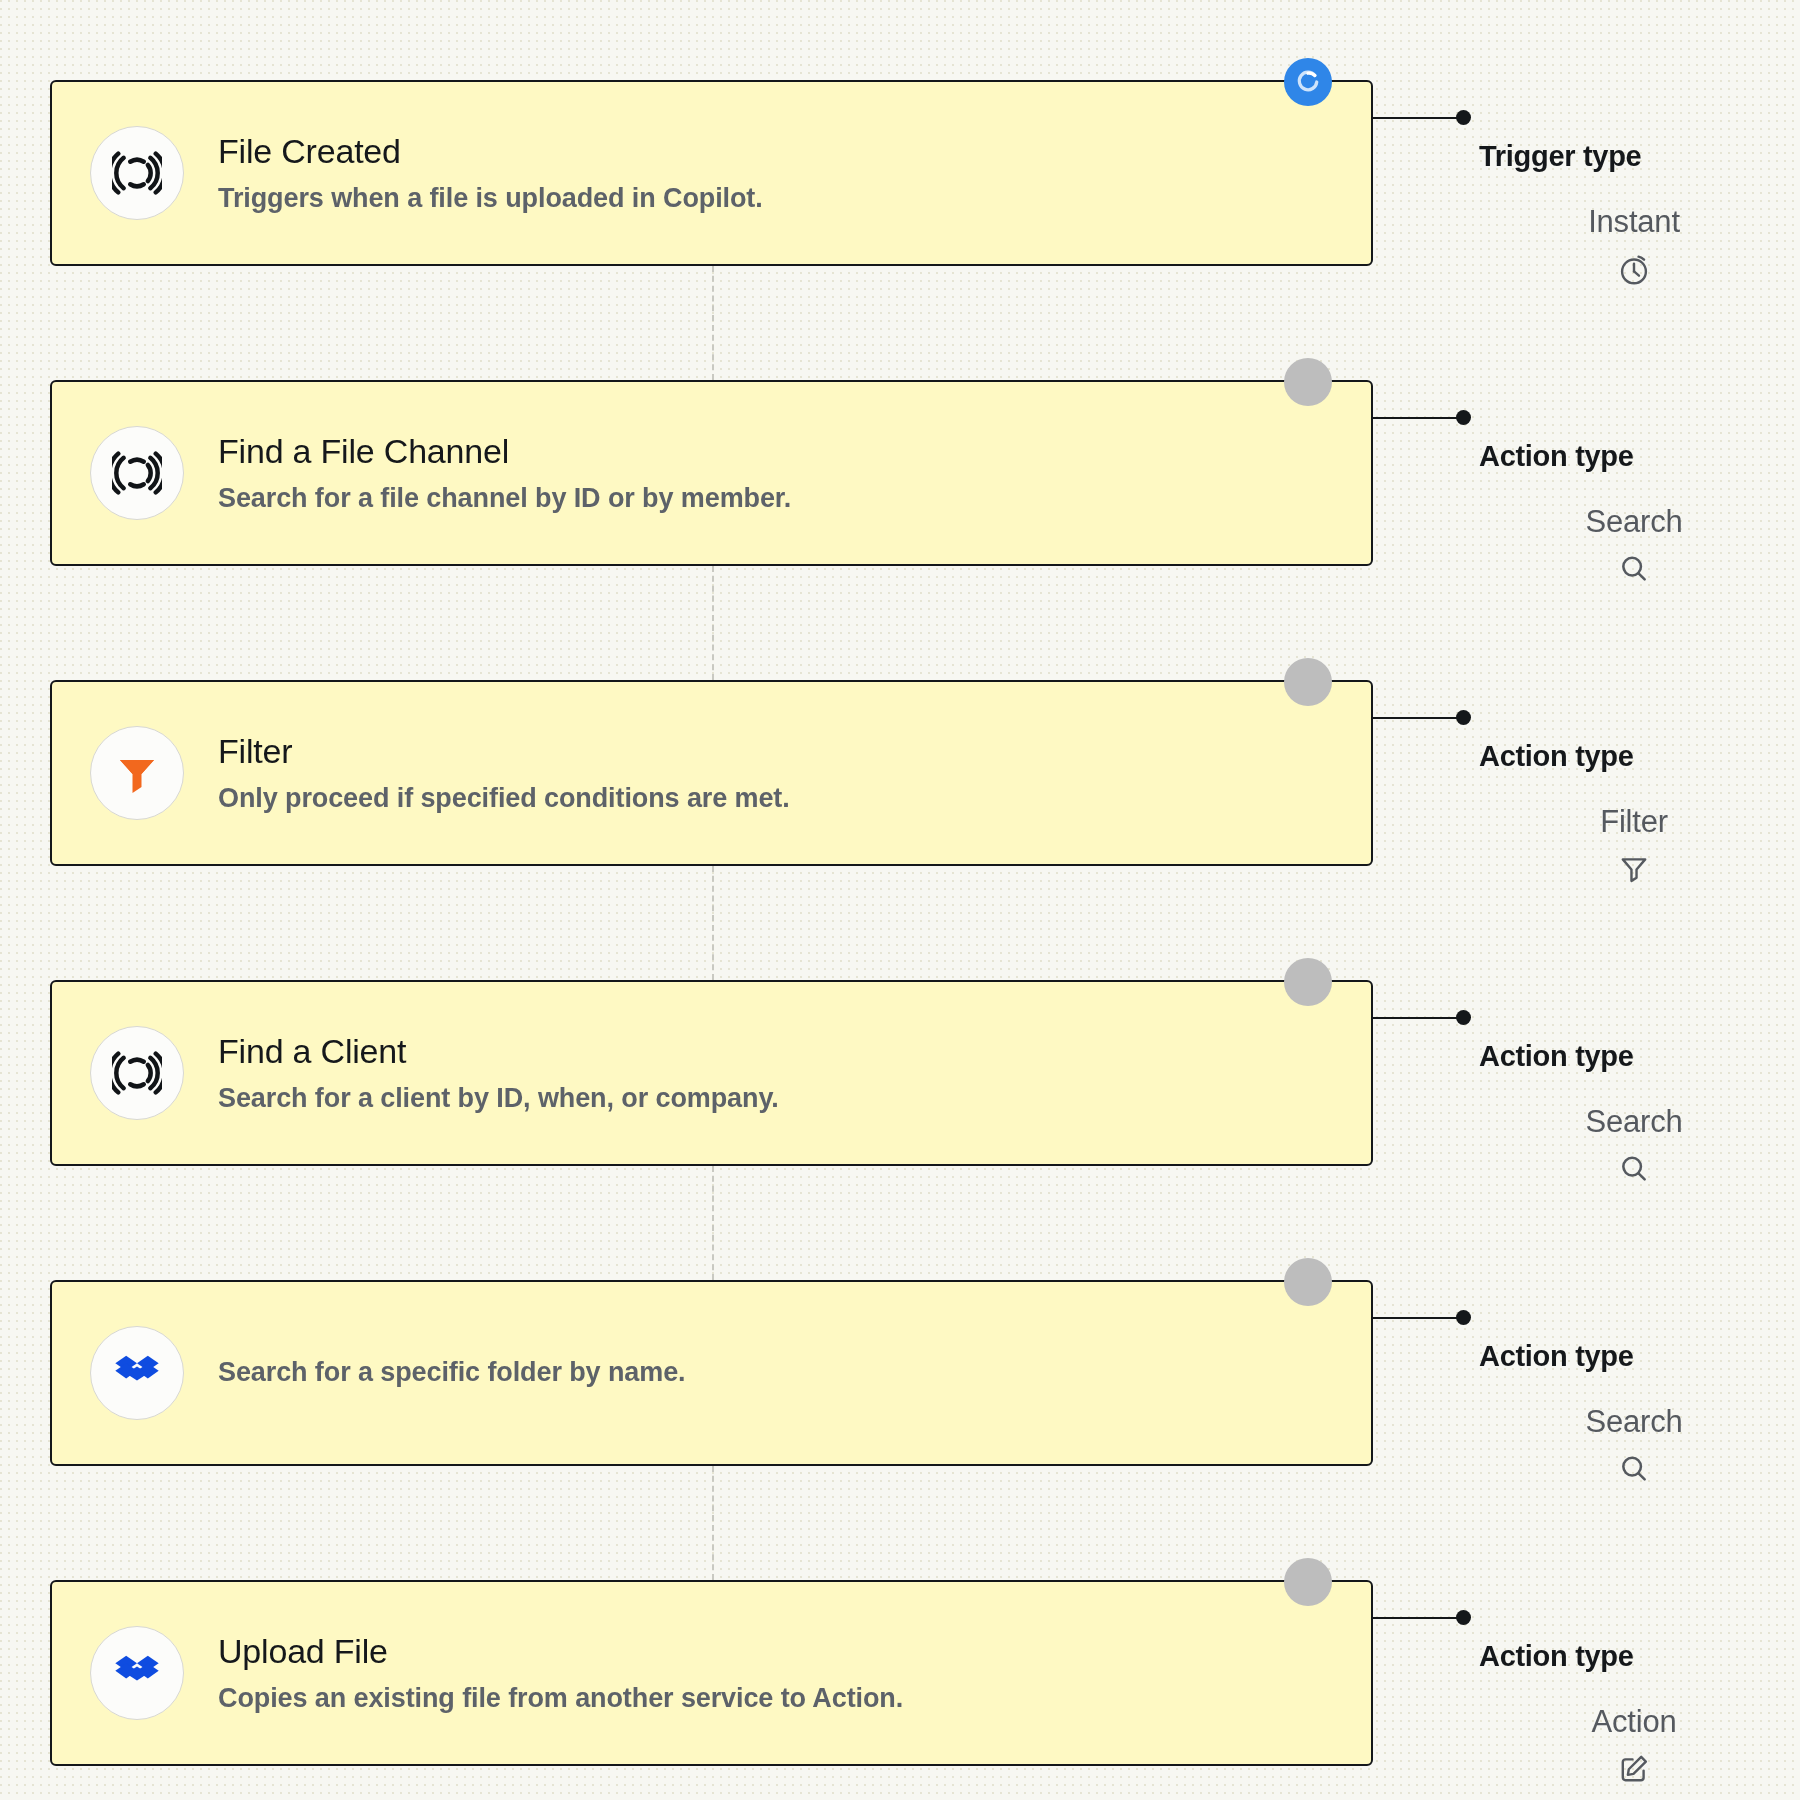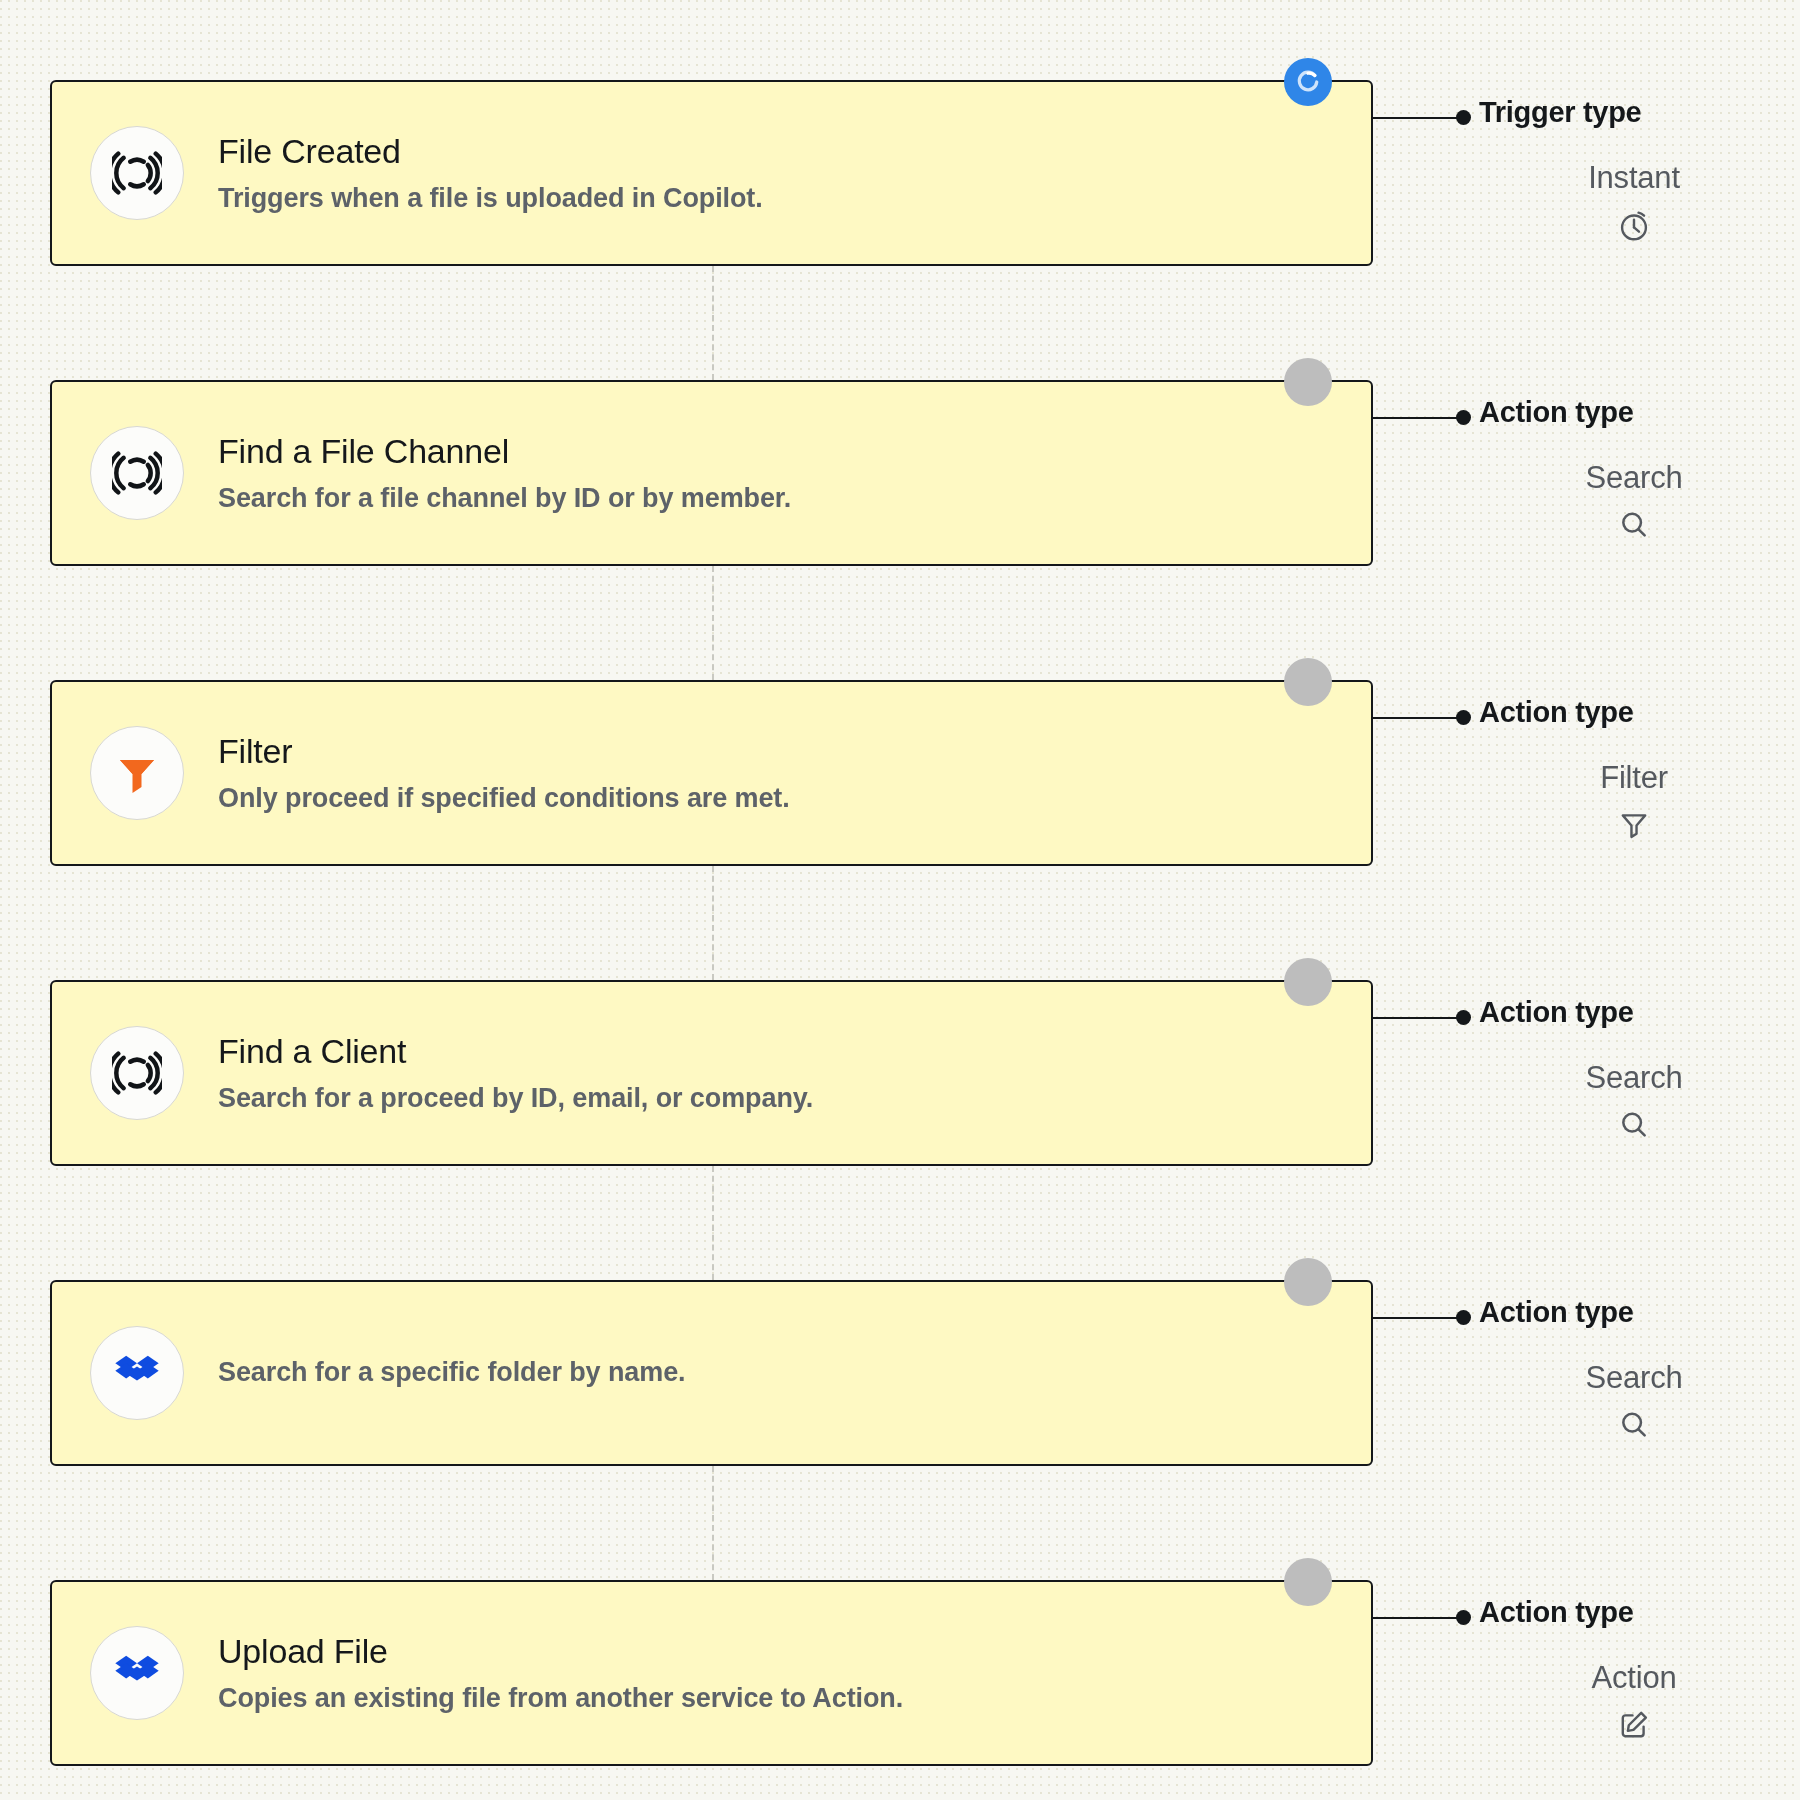--- a/index.html
+++ b/index.html
@@ -128,20 +128,21 @@
     left: 1479px;
     width: 310px;
   }
   .callout-label {
     font-size: 29px;
     font-weight: bold;
     color: #15181b;
     letter-spacing: -0.3px;
     line-height: 1.1;
     white-space: nowrap;
+    margin-top: 44px;
   }
   .callout-value {
     margin-top: 32px;
     font-size: 31px;
     font-weight: 400;
     color: #55595f;
     letter-spacing: -0.2px;
     line-height: 1.1;
     display: flex;
     align-items: center;
@@ -271,21 +272,21 @@
     <path d="M17.5 34.8a12.2 12.2 0 0 0 13 0" stroke="#111417" stroke-width="4.3" stroke-linecap="round"></path>
     <path d="M34.4 16.3a12.2 12.2 0 0 1 0 15.4" stroke="#111417" stroke-width="4.3" stroke-linecap="round"></path>
     <path d="M11.2 9.4a18.6 18.6 0 0 0 0 29.2" stroke="#111417" stroke-width="4.3" stroke-linecap="round"></path>
     <path d="M6.0 5.4a24.5 24.5 0 0 0 0 37.2" stroke="#111417" stroke-width="4.3" stroke-linecap="round"></path>
     <path d="M42.0 5.4a24.5 24.5 0 0 1 0 37.2" stroke="#111417" stroke-width="4.3" stroke-linecap="round"></path>
     <path d="M36.8 9.4a18.6 18.6 0 0 1 0 29.2" stroke="#111417" stroke-width="4.3" stroke-linecap="round"></path>
   </svg>
         </div>
         <div class="card-text">
           <div class="card-title">Find a Client</div>
-          <div class="card-desc">Search for a proceed by ID, email, or company.</div>
+          <div class="card-desc">Search for a client by ID, when, or company.</div>
         </div>
         <div class="badge grey"></div>
       </div>
       <div class="leader" style="top: 37px;"></div>
       <div class="leader-dot" style="top: 30px;"></div>
       <div class="callout" style="top: 17px;">
         <div class="callout-label">Action type</div>
         <div class="callout-value">
           <span>Search</span>
           <span>

